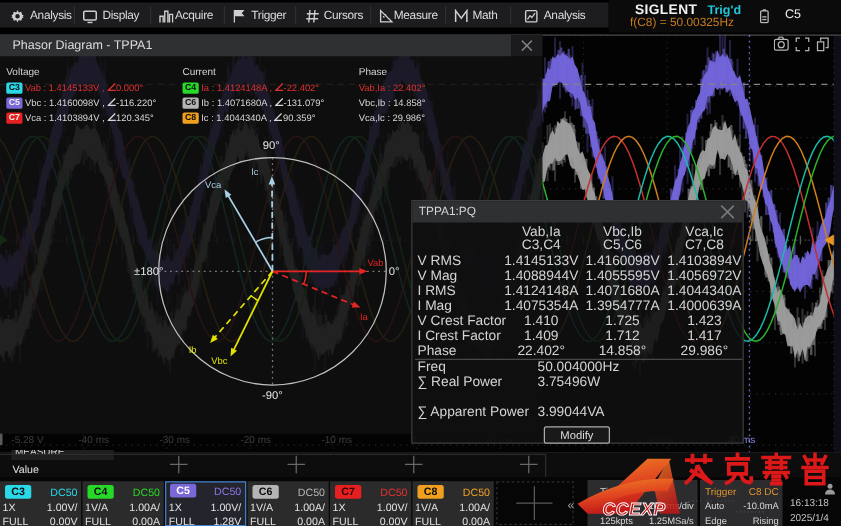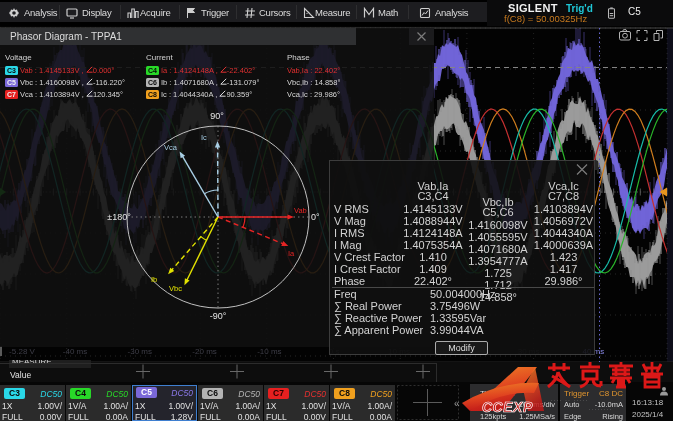--- a/index.html
+++ b/index.html
@@ -4,43 +4,43 @@
 html,body { width:673px; height:421px; background:#000; overflow:hidden;
   font-family:"Liberation Sans", sans-serif; }
 .abs { position:absolute; }
 #menubar { position:absolute; left:0; top:2px; width:487px; height:20px; background:#1d1d20;
   color:#dcdcdc; font-size:9.5px; letter-spacing:-0.25px; z-index:20; }
 #menubar .mi { position:absolute; top:4.5px; }
 #menubar .ms { position:absolute; top:3px; width:1px; height:14px; background:#2e2e30; }
 #menubar svg { position:absolute; top:5px; }
 #statusarea { position:absolute; left:487px; top:0; width:186px; height:26px; background:#0b0b0c; z-index:20; }
 #phwin { position:absolute; left:0; top:28px; width:434px; height:319px; background:rgba(16,16,16,0.88); z-index:5; }
-#phtitle { position:absolute; left:0; top:0; width:356px; height:17px; background:#2f3032; color:#dcdcdc;
+#phtitle { position:absolute; left:0; top:0; width:409px; height:17px; background:#2f3032; color:#dcdcdc;
   font-size:10px; line-height:17px; padding-left:10px; }
 #phclose { position:absolute; left:409px; top:0; width:25px; height:17px; background:#1b1b1d; }
 .colhdr { position:absolute; top:24.5px; color:#d4d4d4; font-size:8px; }
 .prow { position:absolute; height:10px; font-size:7.5px; line-height:9.5px; white-space:nowrap; }
 .badge { display:inline-block; width:13px; height:9px; border-radius:1.5px; font-size:7px; font-weight:bold;
   text-align:center; line-height:9px; color:#0a0a0a; vertical-align:top; margin-right:2px; }
 #dlg { position:absolute; left:329px; top:160px; width:266px; height:195px; background:rgba(15,15,15,0.9);
   border:1px solid #3c3c3c; color:#d4d4d4; z-index:10; }
 #dlgtitle { position:absolute; left:0; top:0; width:100%; height:17px; background:#2f3032; font-size:9.5px;
   line-height:17px; padding-left:5px; }
 .drow { position:absolute; width:100%; height:12px; font-size:11px; line-height:12px; white-space:nowrap; }
 .dlabel { position:absolute; left:4px; }
 .dc1 { position:absolute; left:68px; width:70px; text-align:center; }
-.dc2 { position:absolute; left:133px; width:70px; text-align:center;margin-top:16px; }
+.dc2 { position:absolute; left:133px; width:70px; text-align:center; }
 .dc3 { position:absolute; left:201px; width:65px; text-align:center; }
 .dmid { position:absolute; left:100px; width:132px; text-align:left; }
 #measurebar { position:absolute; left:0; top:362px; width:673px; height:20px; background:#0d0d0d; z-index:20; }
 #chanbar { position:absolute; left:0; top:382px; width:673px; height:39px; background:#060606; z-index:20; }
 .chbox { position:absolute; top:3px; width:65px; height:36px; background:#2b2b2b; font-size:8.5px; color:#e2e2e2; }
 .cbadge { position:absolute; left:4px; top:3px; width:21px; height:11px; border-radius:2px; text-align:center;
   line-height:11px; font-weight:bold; font-size:8.5px; color:#0a0a0a; }
-.cdc { position:absolute; right:3px; top:4px; font-size:8.5px;font-style:italic; }
+.cdc { position:absolute; right:3px; top:4px; font-size:8.5px; }
 .chl { position:absolute; left:2px; }
 .chr { position:absolute; right:3px; }
 .infobox { position:absolute; top:2px; height:37px; background:#2c2c2e; font-size:7.5px; color:#d8d8d8; }
 </style></head>
 <body>
 <svg class="abs" style="left:0;top:0;z-index:0" width="673" height="421" viewBox="0 0 673 421">
   <rect x="0" y="26" width="673" height="340" fill="#030303"></rect>
   <rect x="667" y="28" width="6" height="334" fill="#0e0e1a"></rect>
   <line x1="0.0" y1="28" x2="0.0" y2="362" stroke="#ffffff" stroke-opacity="0.13" stroke-width="1" stroke-dasharray="1,4"></line>
 <line x1="66.7" y1="28" x2="66.7" y2="362" stroke="#ffffff" stroke-opacity="0.13" stroke-width="1" stroke-dasharray="1,4"></line>
@@ -156,20 +156,21 @@
     <text x="204.6" y="354" fill="#3e3e48" font-size="8" text-anchor="middle">-20 ms</text>
     <text x="269.4" y="354" fill="#3e3e48" font-size="8" text-anchor="middle">-10 ms</text>
     <text x="334.2" y="354" fill="#3e3e48" font-size="8" text-anchor="middle">0 s</text>
     <text x="399" y="354" fill="#3e3e48" font-size="8" text-anchor="middle">10 ms</text>
     <text x="463.8" y="354" fill="#3e3e48" font-size="8" text-anchor="middle">20 ms</text>
     <text x="528.6" y="354" fill="#3e3e48" font-size="8" text-anchor="middle">30 ms</text>
     <text x="593.4" y="354" fill="#8a8ae8" font-size="8" text-anchor="middle">40 ms</text>
   </svg>
 
 <div id="dlg">
+  <div id="dlgtitle">TPPA1:PQ</div>
   <svg class="abs" style="left:240px;top:2px" width="25" height="14">
       <path d="M7,1.5 L17,11.5 M17,1.5 L7,11.5" stroke="#7c7c7c" stroke-width="1.2"></path>
     </svg>
   <div class="drow" style="top:19px">
       <span class="dc1">Vab,Ia</span>
       <span class="dc2">Vbc,Ib</span>
       <span class="dc3">Vca,Ic</span>
     </div>
   <div class="drow" style="top:29px">
       <span class="dc1">C3,C4</span>
@@ -219,24 +220,20 @@
       <span class="dc3">29.986°</span>
     </div>
   <div class="abs" style="left:2px;top:125.5px;width:262px;height:1px;background:#484848"></div>
   <div class="drow" style="top:127px">
       <span class="dlabel">Freq</span>
       <span class="dmid">50.004000Hz</span>
     </div>
   <div class="drow" style="top:139px">
       <span class="dlabel">∑ Real Power</span>
       <span class="dmid">3.75496W</span>
-    </div>
-  <div class="drow" style="top:151px">
-      <span class="dlabel">∑ Reactive Power</span>
-      <span class="dmid">1.33595Var</span>
     </div>
   <div class="drow" style="top:163px">
       <span class="dlabel">∑ Apparent Power</span>
       <span class="dmid">3.99044VA</span>
     </div>
   <div class="abs" style="left:105px;top:180px;width:53px;height:14px;border:1px solid #ababab;border-radius:2px;background:#191919;color:#dedede;font-size:9px;text-align:center;line-height:12.5px">Modify</div>
 </div>
 
 <div style="position:absolute;left:0;top:0;width:673px;height:2px;background:#000;z-index:20"></div>
 <div id="menubar">

